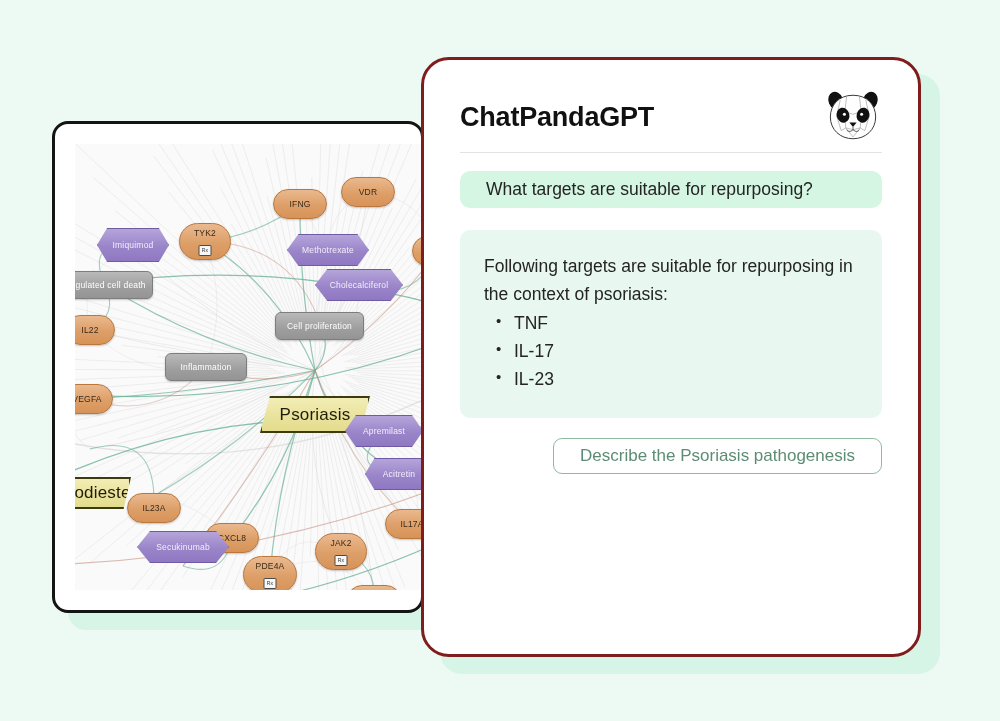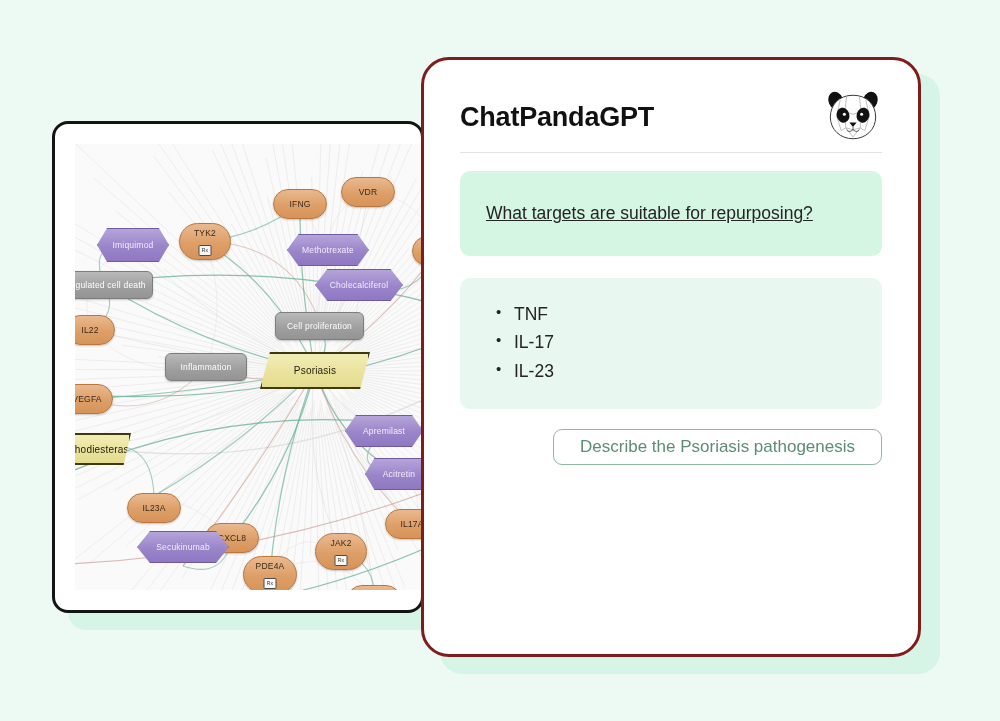--- a/index.html
+++ b/index.html
@@ -80,22 +80,23 @@
     border: 1px solid #6f5ba3;
     box-shadow: 0 1px 2px rgba(0,0,0,.22);
     color: #f3eefb;
     clip-path: polygon(14% 0%, 86% 0%, 100% 50%, 86% 100%, 14% 100%, 0% 50%);
   }
   .node.disease {
     background: linear-gradient(180deg,#f2edb5 0%, #e9e29b 60%, #e4dc8d 100%);
     border: 2px solid #3d3a10;
     box-shadow: 0 1px 2px rgba(0,0,0,.25);
     color: #1f1d08;
-    font-size: 10px;
+    font-size: 17px;
     clip-path: polygon(9% 0%, 100% 0%, 91% 100%, 0% 100%);
+    margin-top: 44px;
   }
   .node .badge {
     position: absolute;
     bottom: 3px;
     left: 50%;
     transform: translateX(-50%);
     width: 11px;
     height: 9px;
     background: #f7f7f7;
     border: 1px solid #4a4a4a;
@@ -148,25 +149,24 @@
     height: 1px;
     background: #e3e3e3;
     margin: 4px 0 18px 0;
   }
   .bubble {
     border-radius: 10px;
     box-sizing: border-box;
   }
   #user-bubble {
     background: #d5f6e3;
-    padding: 32px 26px;
+    padding: 8px 26px;
     font-size: 17.5px;
     color: #242424;
     margin-bottom: 22px;
-    text-decoration: underline;
   }
   #assistant-bubble {
     background: #e8f7ef;
     padding: 22px 24px 24px 24px;
     font-size: 17.5px;
     color: #242424;
     line-height: 1.62;
   }
   #assistant-bubble .para { margin: 0; }
   #assistant-list {
@@ -531,20 +531,21 @@
     </span>
   </div>
 
   <div id="chat-divider"></div>
 
   <div id="user-bubble" class="bubble">
     <span>What targets are suitable for repurposing?</span>
   </div>
 
   <div id="assistant-bubble" class="bubble">
+    <p class="para">Following targets are suitable for repurposing in the context of psoriasis:</p>
     <ul id="assistant-list">
         <li>TNF</li>
         <li>IL-17</li>
         <li>IL-23</li>
       </ul>
   </div>
 
   <div id="suggestion-row">
     <button id="suggestion-button">Describe the Psoriasis pathogenesis</button>
   </div>

